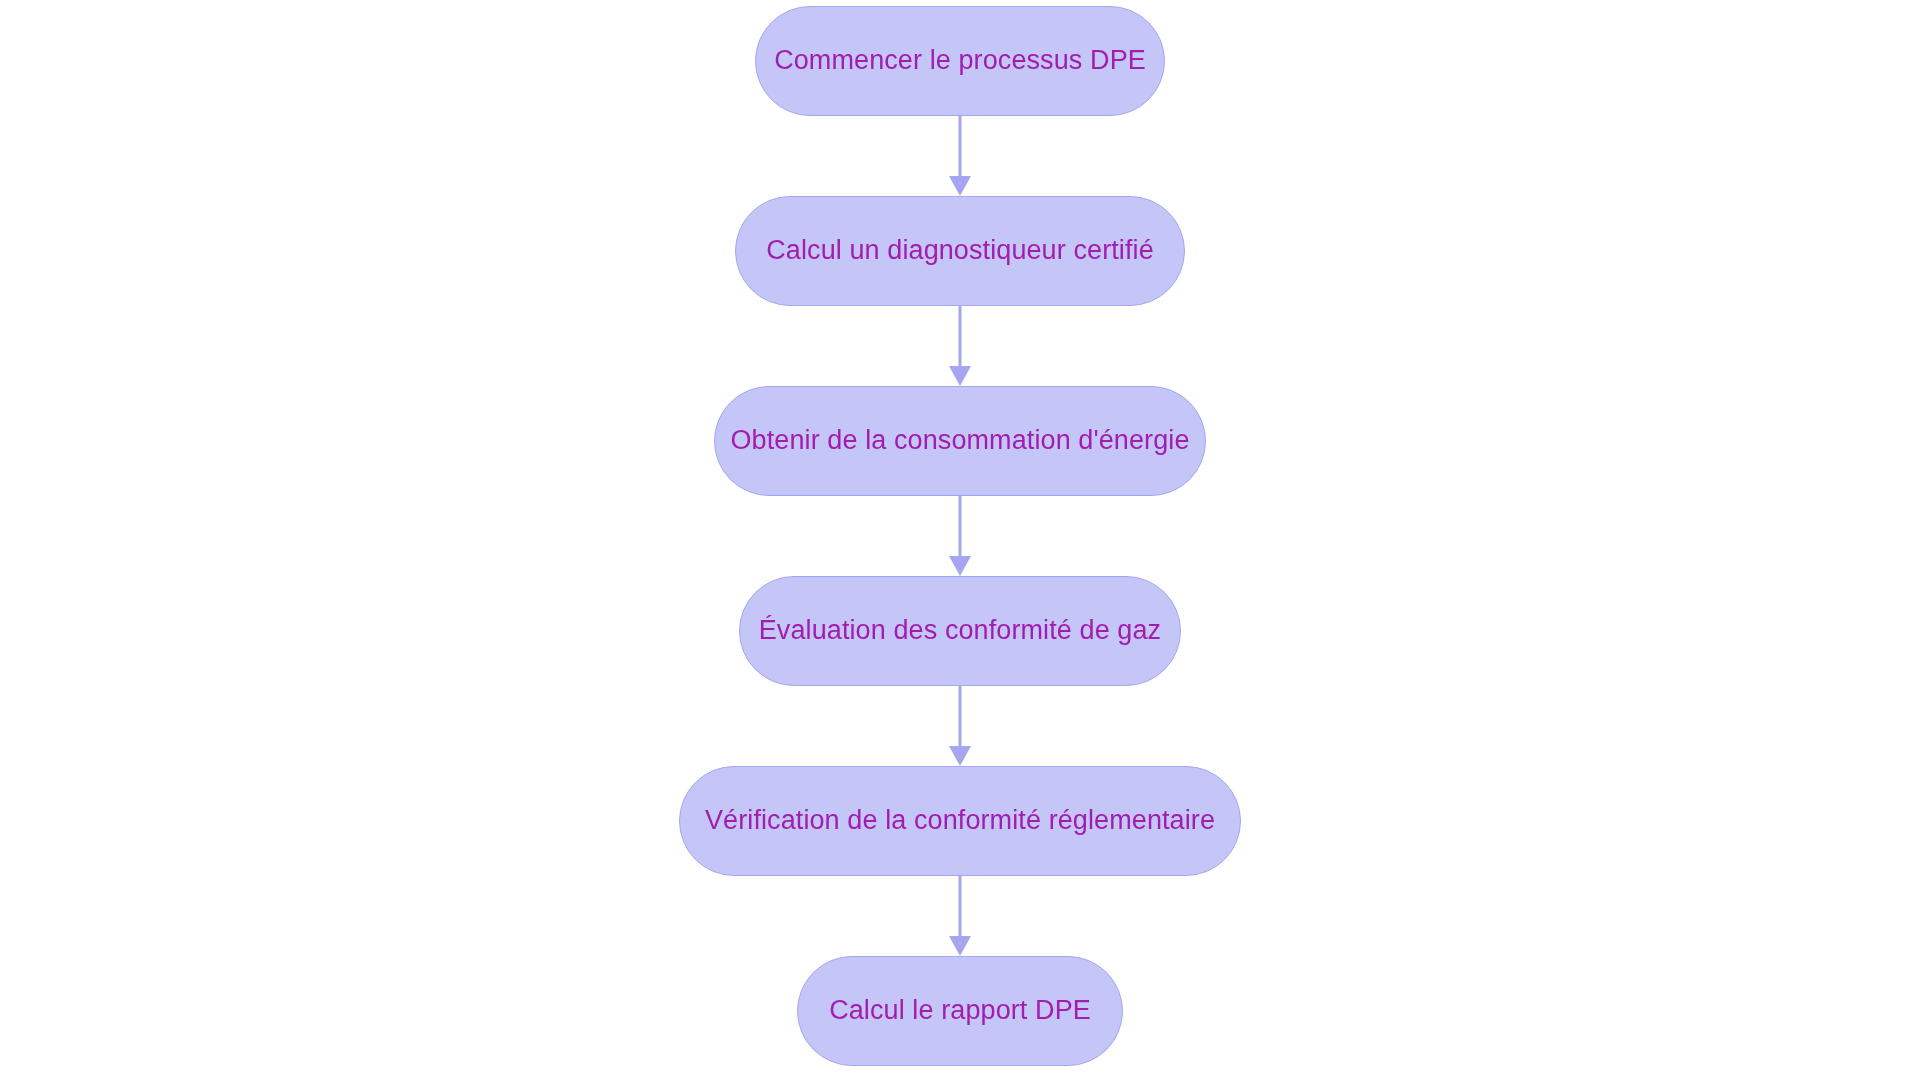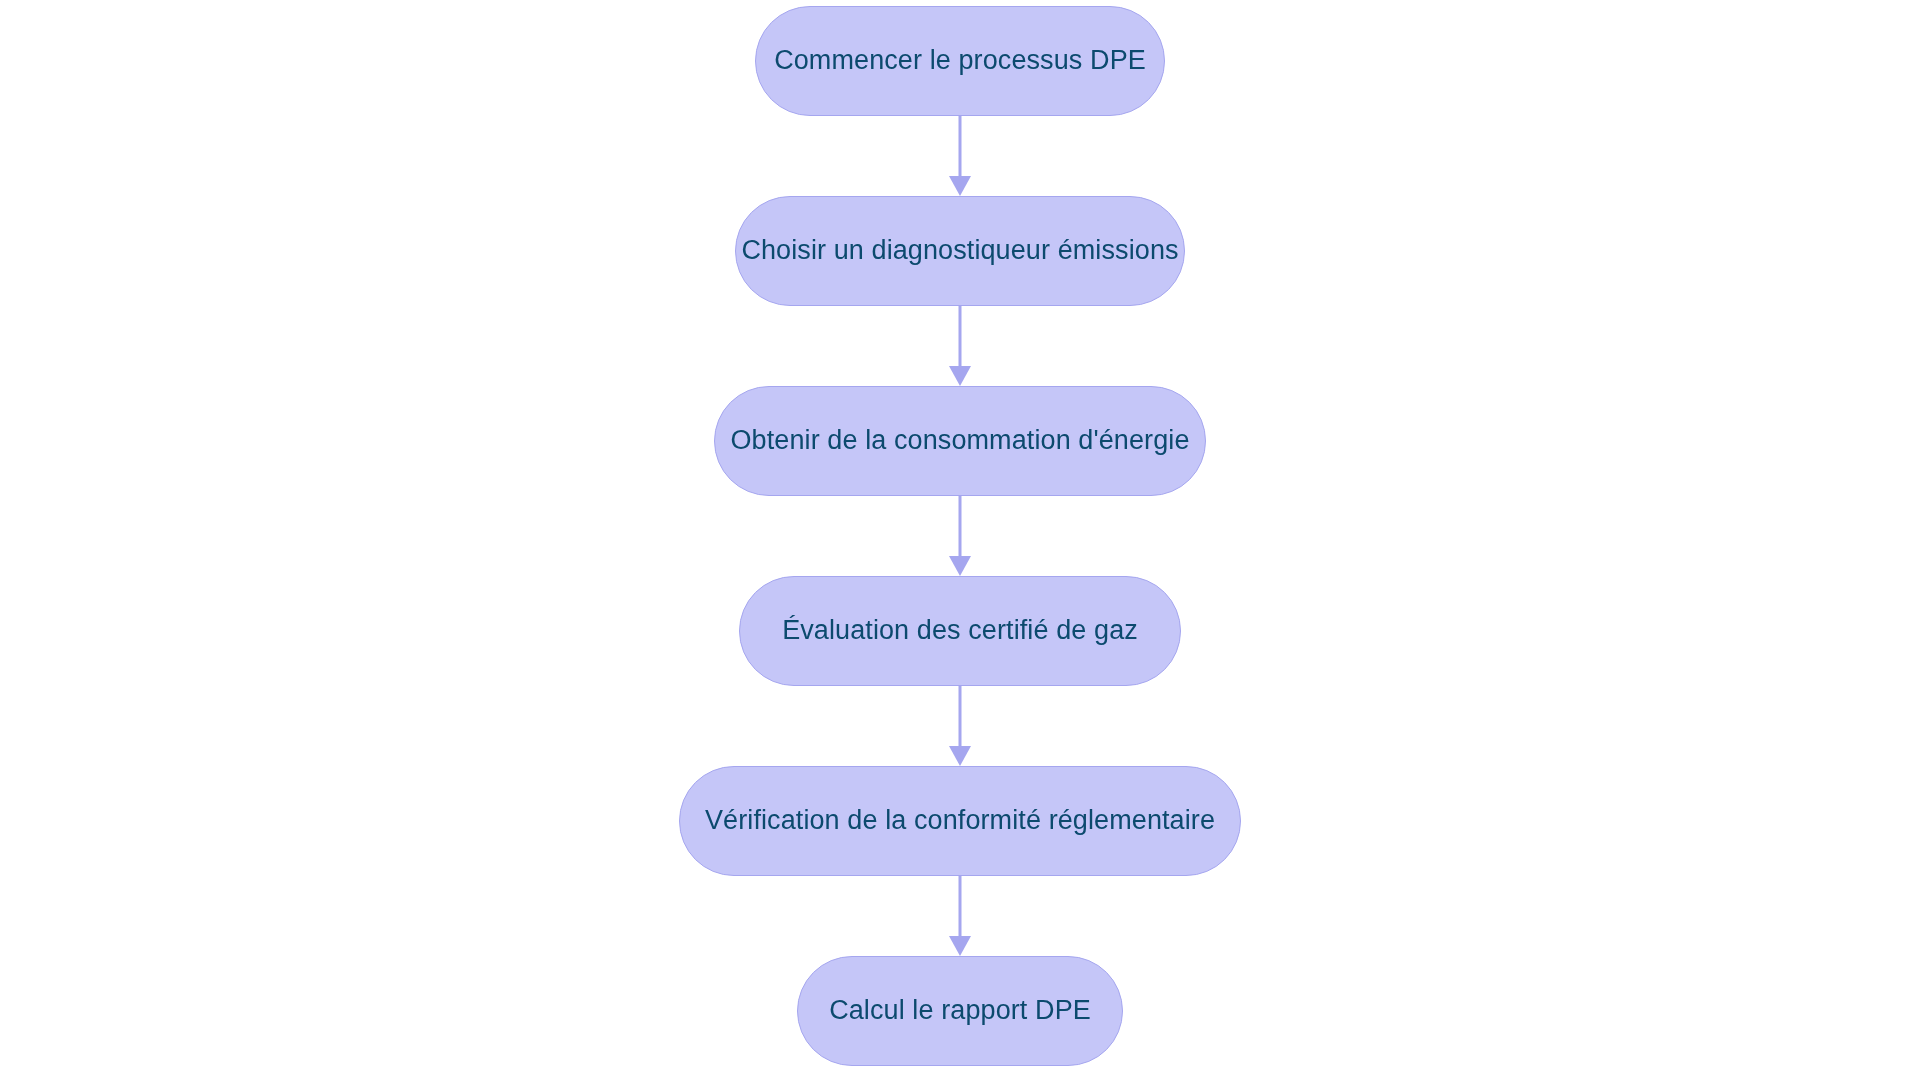--- a/index.html
+++ b/index.html
@@ -40,21 +40,21 @@
     border-radius: 56px;
     background: #c5c6f8;
     border: 1.5px solid #a5a6ef;
     display: flex;
     align-items: center;
     justify-content: center;
     flex: none;
   }
 
   .node-label {
-    color: #0c4a6e;
+    color: #a21caf;
     font-size: 27px;
     line-height: 1.1;
     letter-spacing: 0.1px;
     white-space: nowrap;
     font-weight: 400;
   }
 
   
   .node-w1 { width: 410px; }
   .node-w2 { width: 450px; }
@@ -106,39 +106,39 @@
     <div class="node node-w1">
       <span class="node-label">Commencer le processus DPE</span>
     </div>
 
     <div class="connector">
       <div class="shaft"></div>
       <div class="head"></div>
     </div>
 
     <div class="node node-w2">
-      <span class="node-label">Choisir un diagnostiqueur émissions</span>
+      <span class="node-label">Calcul un diagnostiqueur certifié</span>
     </div>
 
     <div class="connector">
       <div class="shaft"></div>
       <div class="head"></div>
     </div>
 
     <div class="node node-w3">
       <span class="node-label">Obtenir de la consommation d'énergie</span>
     </div>
 
     <div class="connector">
       <div class="shaft"></div>
       <div class="head"></div>
     </div>
 
     <div class="node node-w4">
-      <span class="node-label">Évaluation des certifié de gaz</span>
+      <span class="node-label">Évaluation des conformité de gaz</span>
     </div>
 
     <div class="connector">
       <div class="shaft"></div>
       <div class="head"></div>
     </div>
 
     <div class="node node-w5">
       <span class="node-label">Vérification de la conformité réglementaire</span>
     </div>

